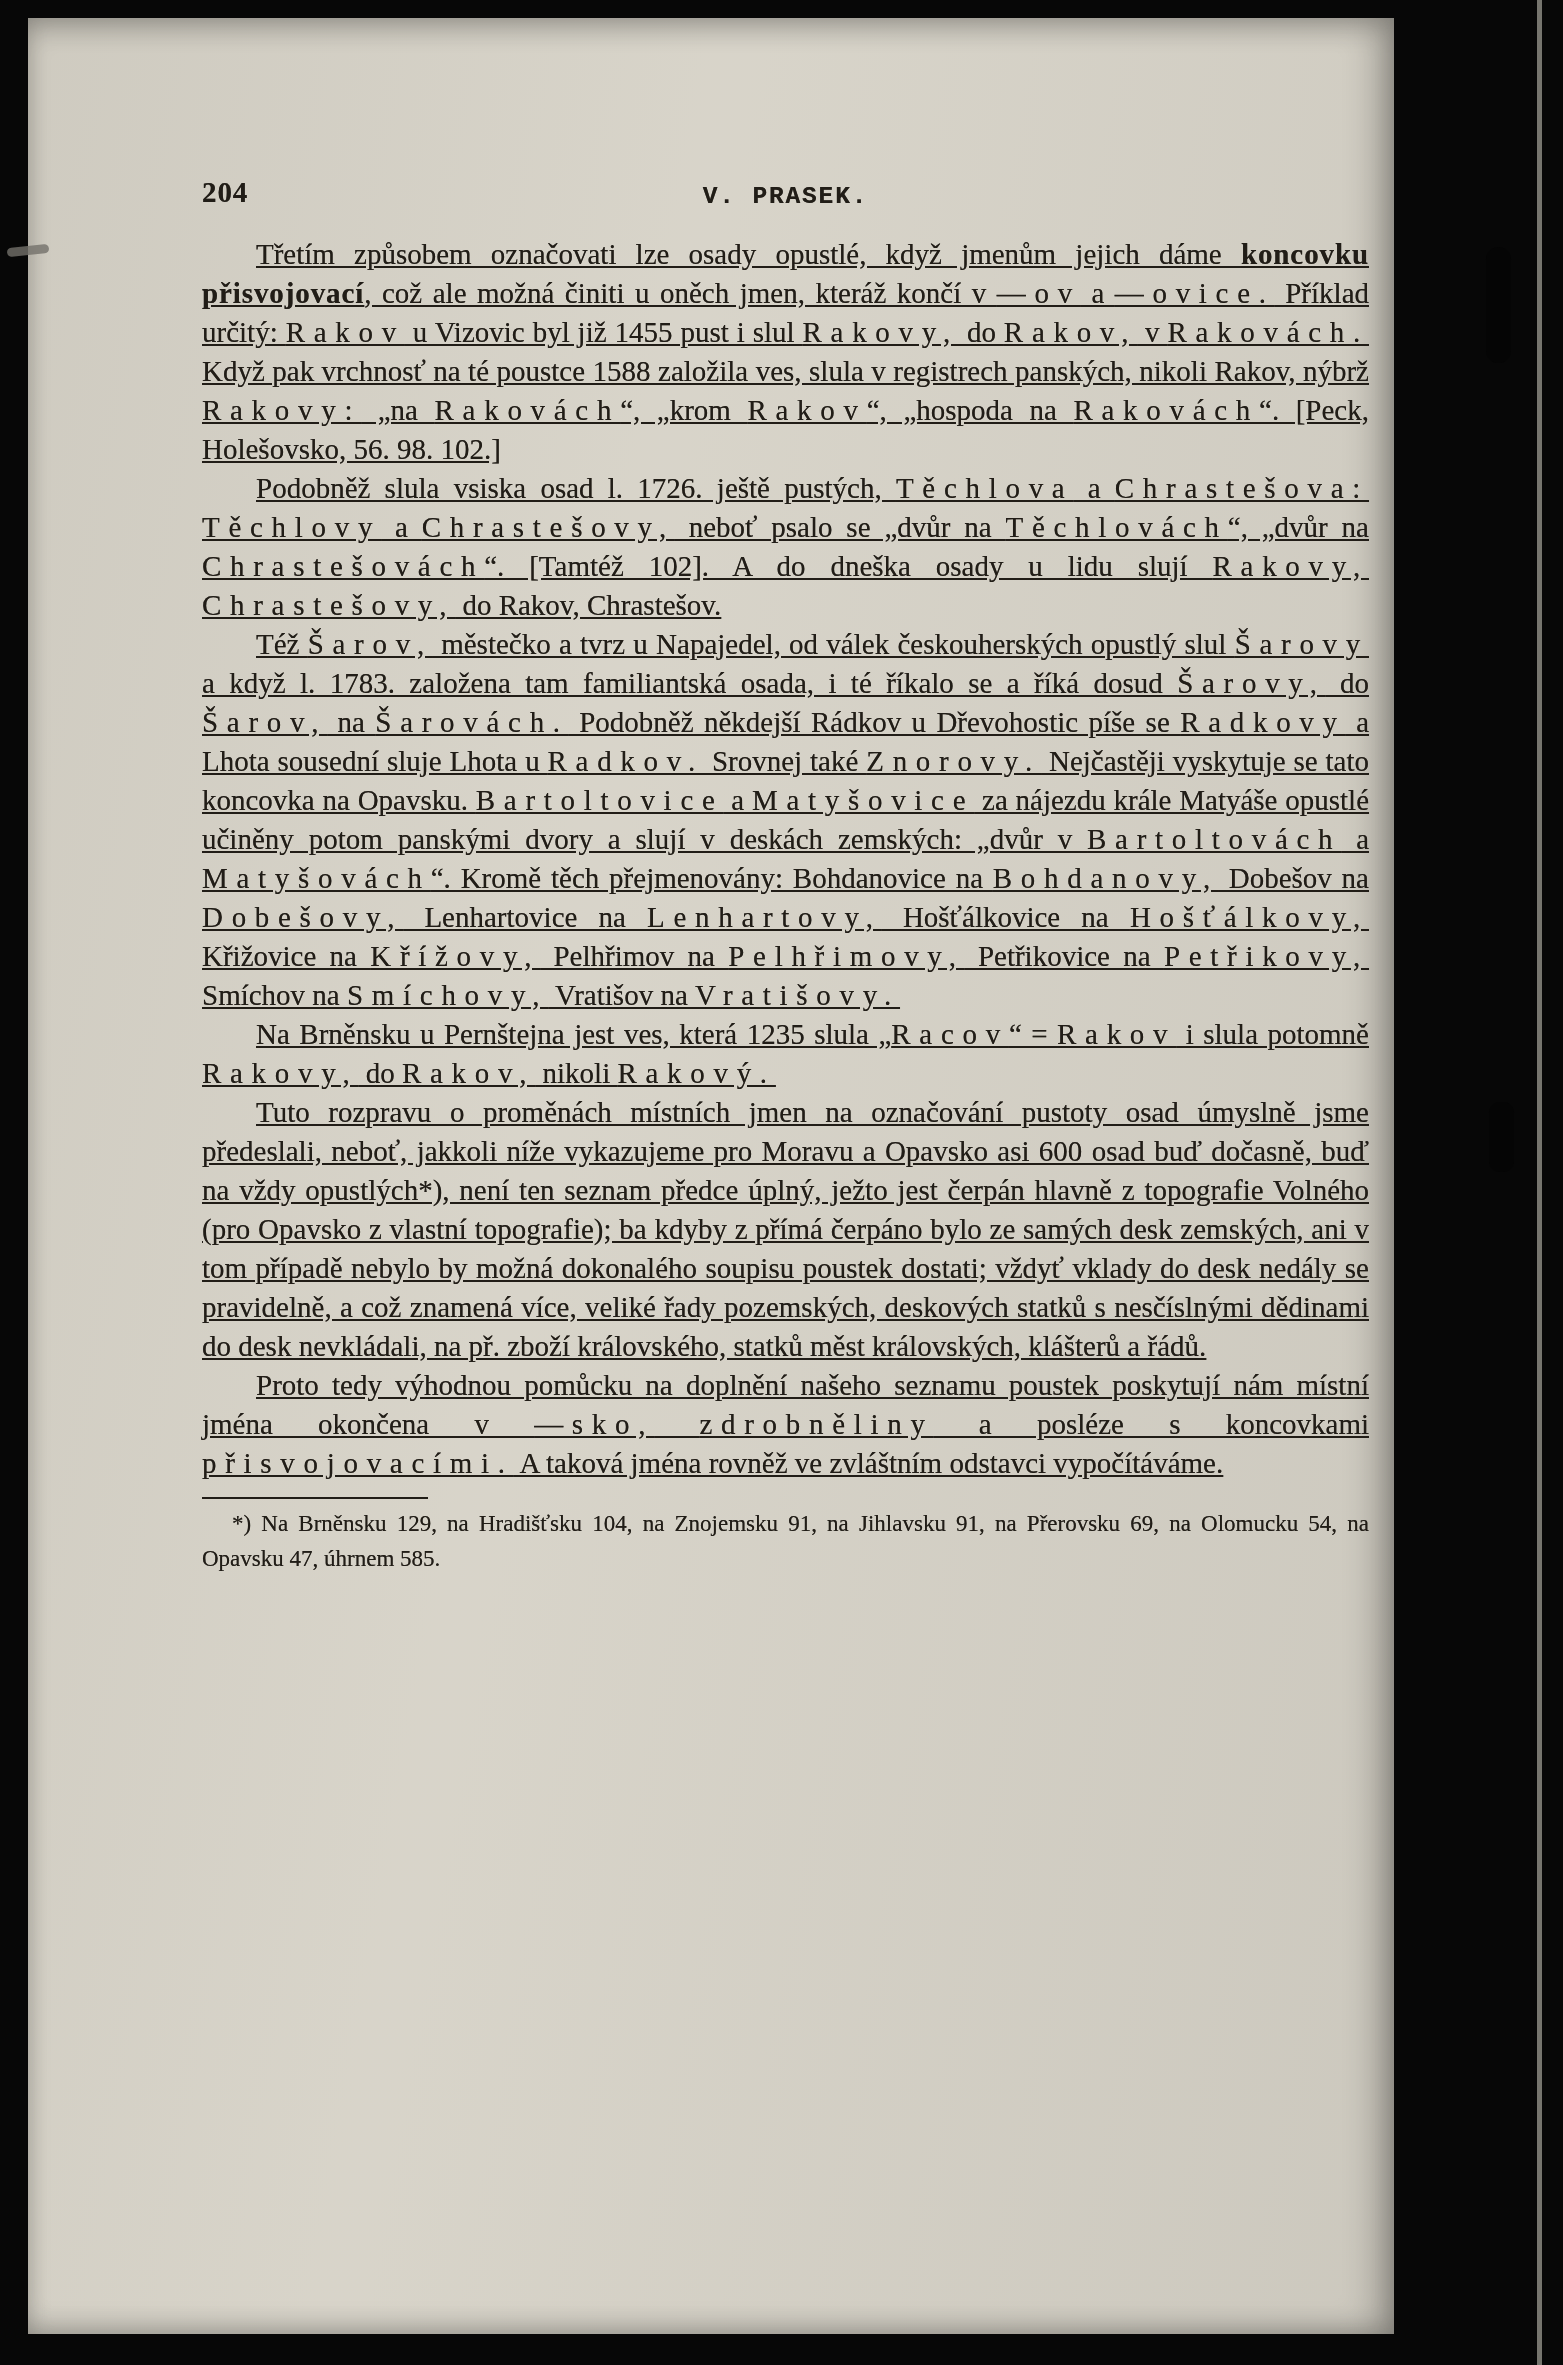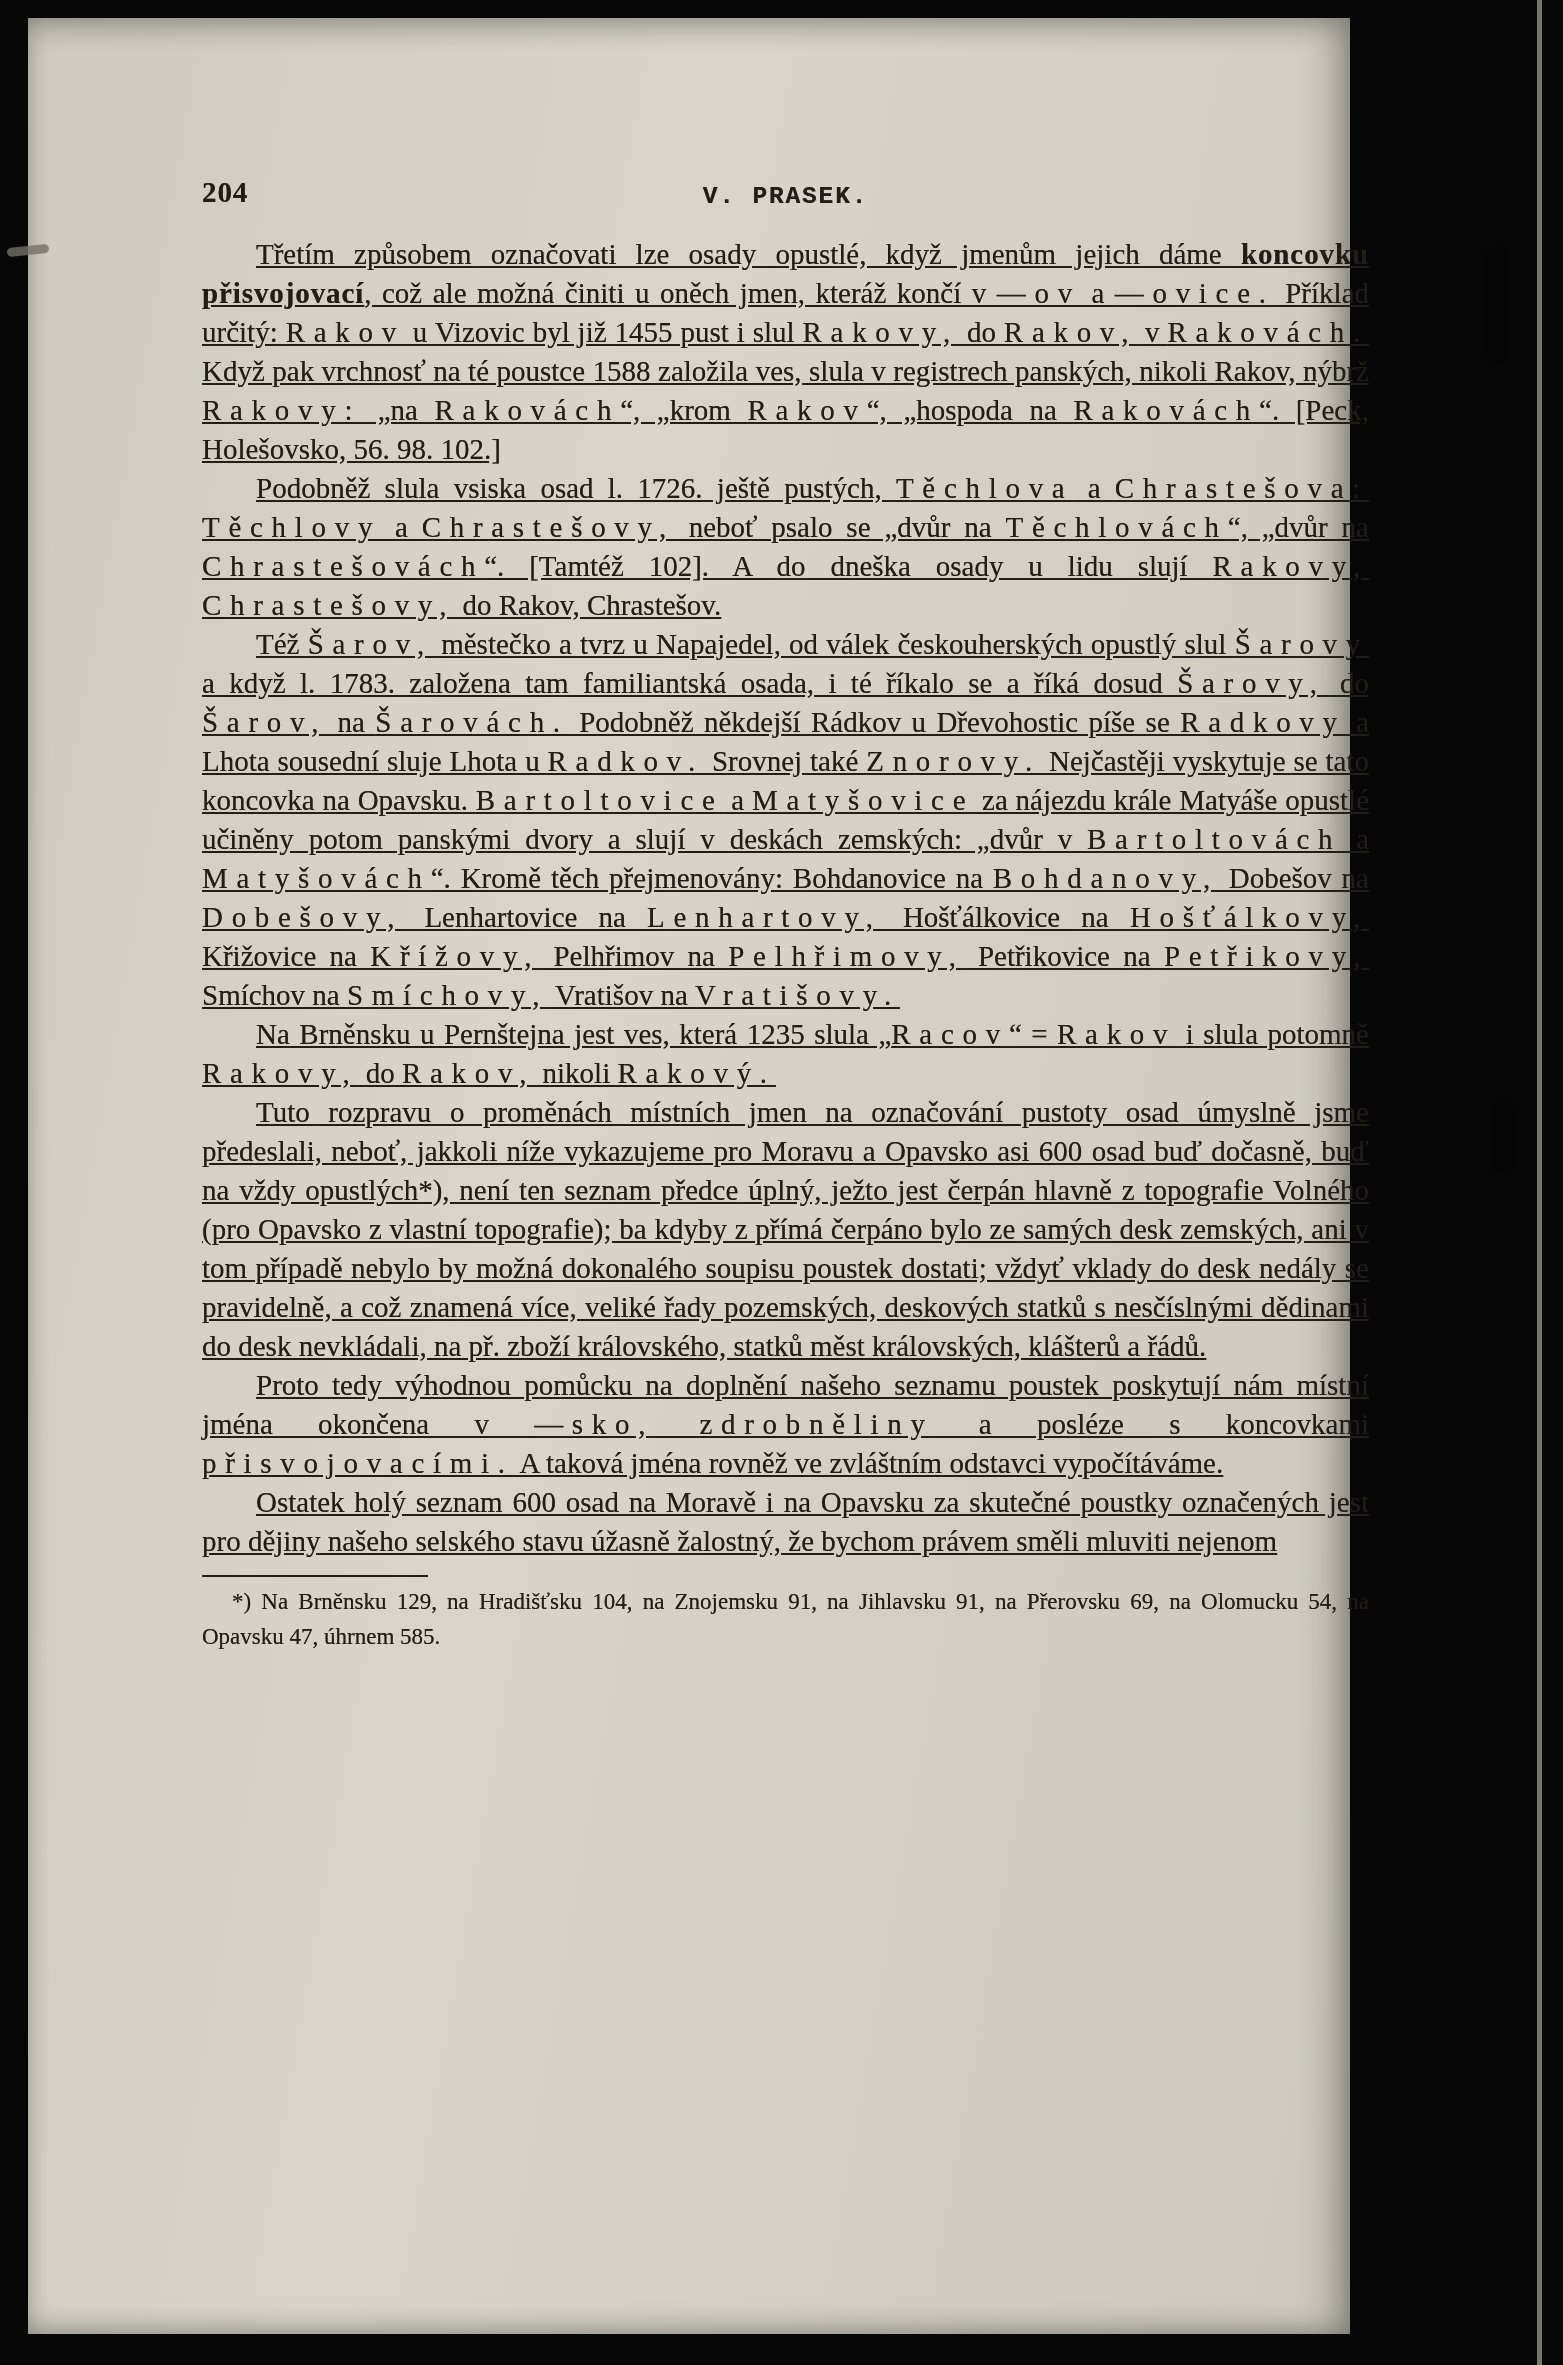--- a/index.html
+++ b/index.html
@@ -14,20 +14,21 @@
     position:relative;
     overflow:hidden;
     font-family:"Liberation Serif","DejaVu Serif",serif;
   }
   .page{
     position:absolute;left:28px;top:17.5px;
     width:1322px;height:2316px;
     background:var(--page);
     background-image:linear-gradient(100deg, rgba(0,0,0,0.04), rgba(255,255,255,0.03) 40%, rgba(0,0,0,0.05));
     box-shadow:inset -19.3px 0 33px rgba(0,0,0,0.22), inset 0 12.3px 24.6px rgba(0,0,0,0.15), inset 0 -8.8px 21px rgba(0,0,0,0.12);
+    padding-left:44px;
   }
   .content{
     position:absolute;left:174px;top:154px;width:1167px;
     color:var(--ink);
     font-size:29px;line-height:39px;
     text-align:justify;
     text-shadow:0 0 0.4px rgba(20,16,10,0.65);
   }
   .header{
     position:relative;height:40px;margin-bottom:23px;
@@ -75,21 +76,20 @@
       <span class="pagenum">204</span>
       <span class="runtitle">V. PRASEK.</span>
     </div>
     <div class="body">
         <p class="para"><span class="seg normal">Třetím způsobem označovati lze osady opustlé, když jmenům jejich dáme </span><span class="seg bold">koncovku přisvojovací</span><span class="seg normal">, což ale možná činiti u oněch jmen, kteráž končí v </span><span class="seg spaced">—ov</span><span class="seg normal"> a </span><span class="seg spaced">—ovice.</span><span class="seg normal"> Příklad určitý: </span><span class="seg spaced">Rakov</span><span class="seg normal"> u Vizovic byl již 1455 pust i slul </span><span class="seg spaced">Rakovy,</span><span class="seg normal"> do </span><span class="seg spaced">Rakov,</span><span class="seg normal"> v </span><span class="seg spaced">Rakovách.</span><span class="seg normal"> Když pak vrchnosť na té poustce 1588 založila ves, slula v registrech panských, nikoli Rakov, nýbrž </span><span class="seg spaced">Rakovy:</span><span class="seg normal"> „na </span><span class="seg spaced">Rakovách</span><span class="seg normal">“, „krom </span><span class="seg spaced">Rakov</span><span class="seg normal">“, „hospoda na </span><span class="seg spaced">Rakovách</span><span class="seg normal">“. [Peck, Holešovsko, 56. 98. 102.]</span></p>
         <p class="para"><span class="seg normal">Podobněž slula vsiska osad l. 1726. ještě pustých, </span><span class="seg spaced">Těchlova</span><span class="seg normal"> a </span><span class="seg spaced">Chrastešova:</span><span class="seg normal"> </span><span class="seg spaced">Těchlovy</span><span class="seg normal"> a </span><span class="seg spaced">Chrastešovy,</span><span class="seg normal"> neboť psalo se „dvůr na </span><span class="seg spaced">Těchlovách</span><span class="seg normal">“, „dvůr na </span><span class="seg spaced">Chrastešovách</span><span class="seg normal">“. [Tamtéž 102]. A do dneška osady u lidu slují </span><span class="seg spaced">Rakovy,</span><span class="seg normal"> </span><span class="seg spaced">Chrastešovy,</span><span class="seg normal"> do Rakov, Chrastešov.</span></p>
         <p class="para"><span class="seg normal">Též </span><span class="seg spaced">Šarov,</span><span class="seg normal"> městečko a tvrz u Napajedel, od válek českouherských opustlý slul </span><span class="seg spaced">Šarovy</span><span class="seg normal"> a když l. 1783. založena tam familiantská osada, i té říkalo se a říká dosud </span><span class="seg spaced">Šarovy,</span><span class="seg normal"> do </span><span class="seg spaced">Šarov,</span><span class="seg normal"> na </span><span class="seg spaced">Šarovách.</span><span class="seg normal"> Podobněž někdejší Rádkov u Dřevohostic píše se </span><span class="seg spaced">Radkovy</span><span class="seg normal"> a Lhota sousední sluje Lhota u </span><span class="seg spaced">Radkov.</span><span class="seg normal"> Srovnej také </span><span class="seg spaced">Znorovy.</span><span class="seg normal"> Nejčastěji vyskytuje se tato koncovka na Opavsku. </span><span class="seg spaced">Bartoltovice</span><span class="seg normal"> a </span><span class="seg spaced">Matyšovice</span><span class="seg normal"> za nájezdu krále Matyáše opustlé učiněny potom panskými dvory a slují v deskách zemských: „dvůr v </span><span class="seg spaced">Bartoltovách</span><span class="seg normal"> a </span><span class="seg spaced">Matyšovách</span><span class="seg normal">“. Kromě těch přejmenovány: Bohdanovice na </span><span class="seg spaced">Bohdanovy,</span><span class="seg normal"> Dobešov na </span><span class="seg spaced">Dobešovy,</span><span class="seg normal"> Lenhartovice na </span><span class="seg spaced">Lenhartovy,</span><span class="seg normal"> Hošťálkovice na </span><span class="seg spaced">Hošťálkovy,</span><span class="seg normal"> Křižovice na </span><span class="seg spaced">Křížovy,</span><span class="seg normal"> Pelhřimov na </span><span class="seg spaced">Pelhřimovy,</span><span class="seg normal"> Petřikovice na </span><span class="seg spaced">Petřikovy,</span><span class="seg normal"> Smíchov na </span><span class="seg spaced">Smíchovy,</span><span class="seg normal"> Vratišov na </span><span class="seg spaced">Vratišovy.</span></p>
         <p class="para"><span class="seg normal">Na Brněnsku u Pernštejna jest ves, která 1235 slula „</span><span class="seg spaced">Racov</span><span class="seg normal">“ = </span><span class="seg spaced">Rakov</span><span class="seg normal"> i slula potomně </span><span class="seg spaced">Rakovy,</span><span class="seg normal"> do </span><span class="seg spaced">Rakov,</span><span class="seg normal"> nikoli </span><span class="seg spaced">Rakový.</span></p>
         <p class="para"><span class="seg normal">Tuto rozpravu o proměnách místních jmen na označování pustoty osad úmyslně jsme předeslali, neboť, jakkoli níže vykazujeme pro Moravu a Opavsko asi 600 osad buď dočasně, buď na vždy opustlých*), není ten seznam předce úplný, ježto jest čerpán hlavně z topografie Volného (pro Opavsko z vlastní topografie); ba kdyby z přímá čerpáno bylo ze samých desk zemských, ani v tom případě nebylo by možná dokonalého soupisu poustek dostati; vždyť vklady do desk nedály se pravidelně, a což znamená více, veliké řady pozemských, deskových statků s nesčíslnými dědinami do desk nevkládali, na př. zboží královského, statků měst královských, klášterů a řádů.</span></p>
         <p class="para"><span class="seg normal">Proto tedy výhodnou pomůcku na doplnění našeho seznamu poustek poskytují nám místní jména okončena v </span><span class="seg spaced">—sko,</span><span class="seg normal"> </span><span class="seg spaced">zdrobněliny</span><span class="seg normal"> a posléze s koncovkami </span><span class="seg spaced">přisvojovacími.</span><span class="seg normal"> A taková jména rovněž ve zvláštním odstavci vypočítáváme.</span></p>
-        <p class="para"><span class="seg normal">Ostatek holý seznam 600 osad na Moravě i na Opavsku za skutečné poustky označených jest pro dějiny našeho selského stavu úžasně žalostný, že bychom právem směli mluviti nejenom</span></p>
       </div>
     <div class="fnsep"></div>
     <p class="footnote">*) Na Brněnsku 129, na Hradišťsku 104, na Znojemsku 91, na Jihlavsku 91, na Přerovsku 69, na Olomucku 54, na Opavsku 47, úhrnem 585.</p>
   </div>
 </div>
 
 <div class="edge-light-line"></div>
 <div class="artifact-right-1"></div>
 <div class="artifact-right-2"></div>
 <div class="artifact-left-dash"></div>

